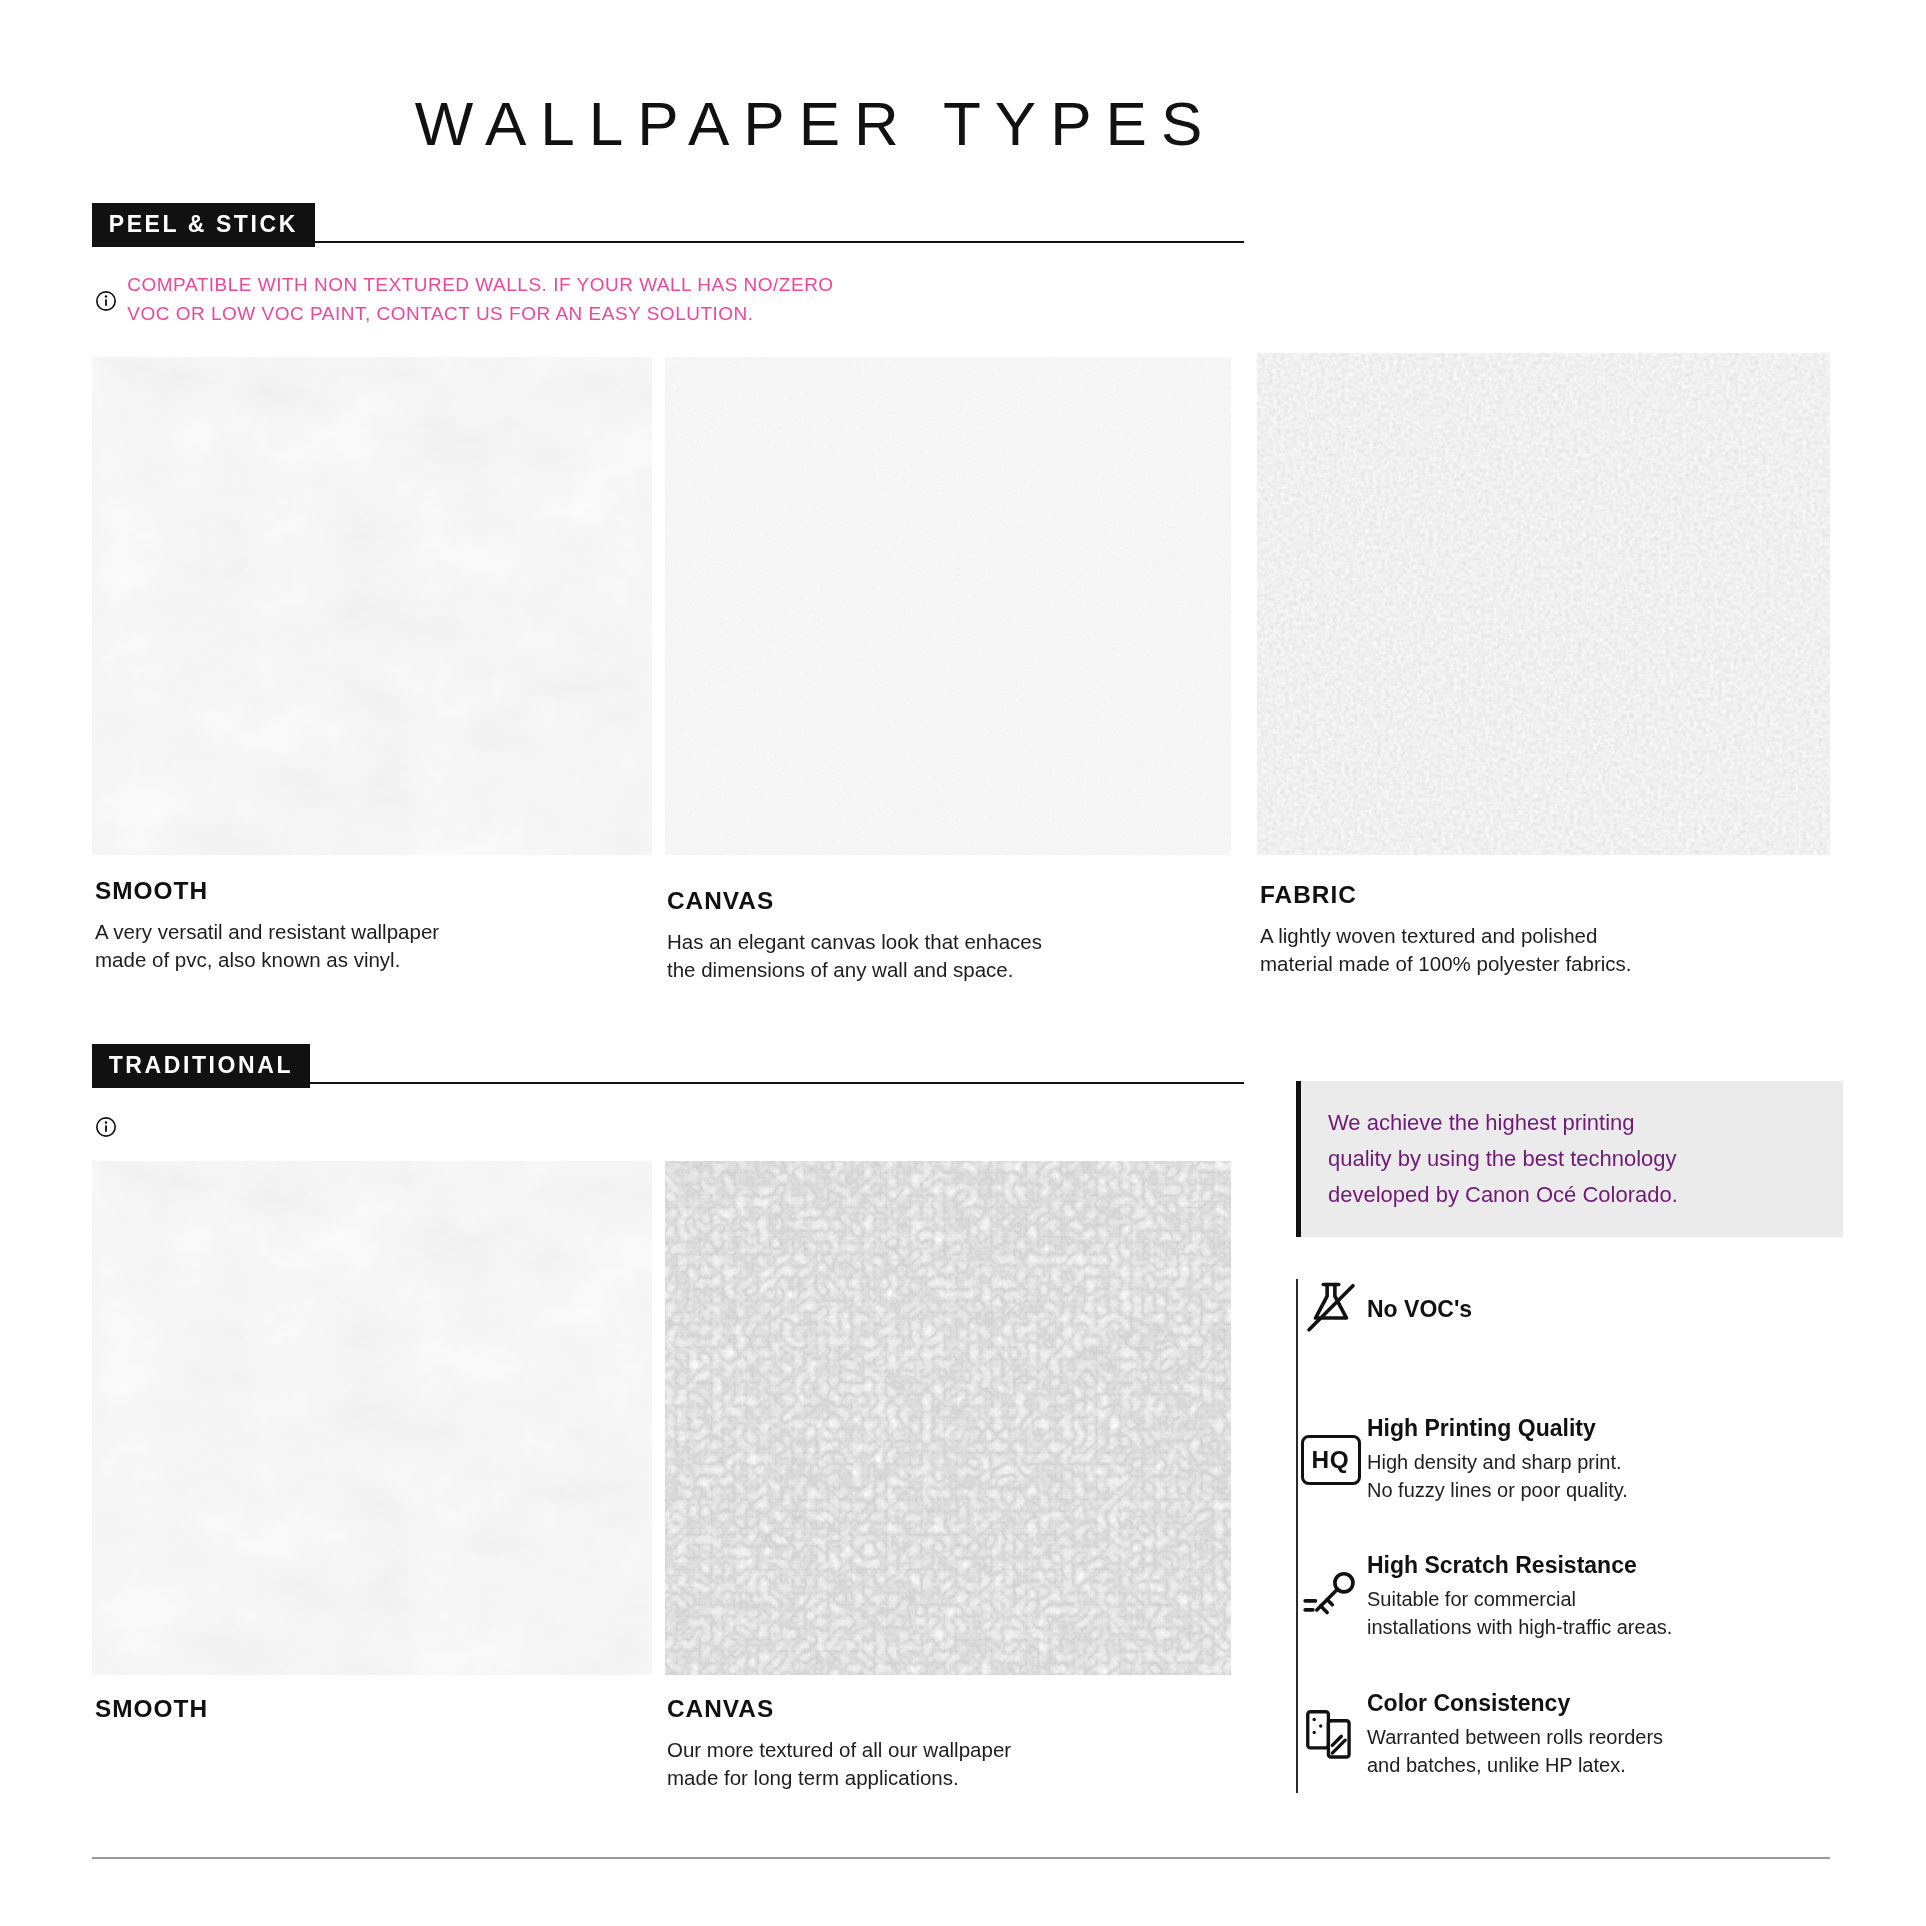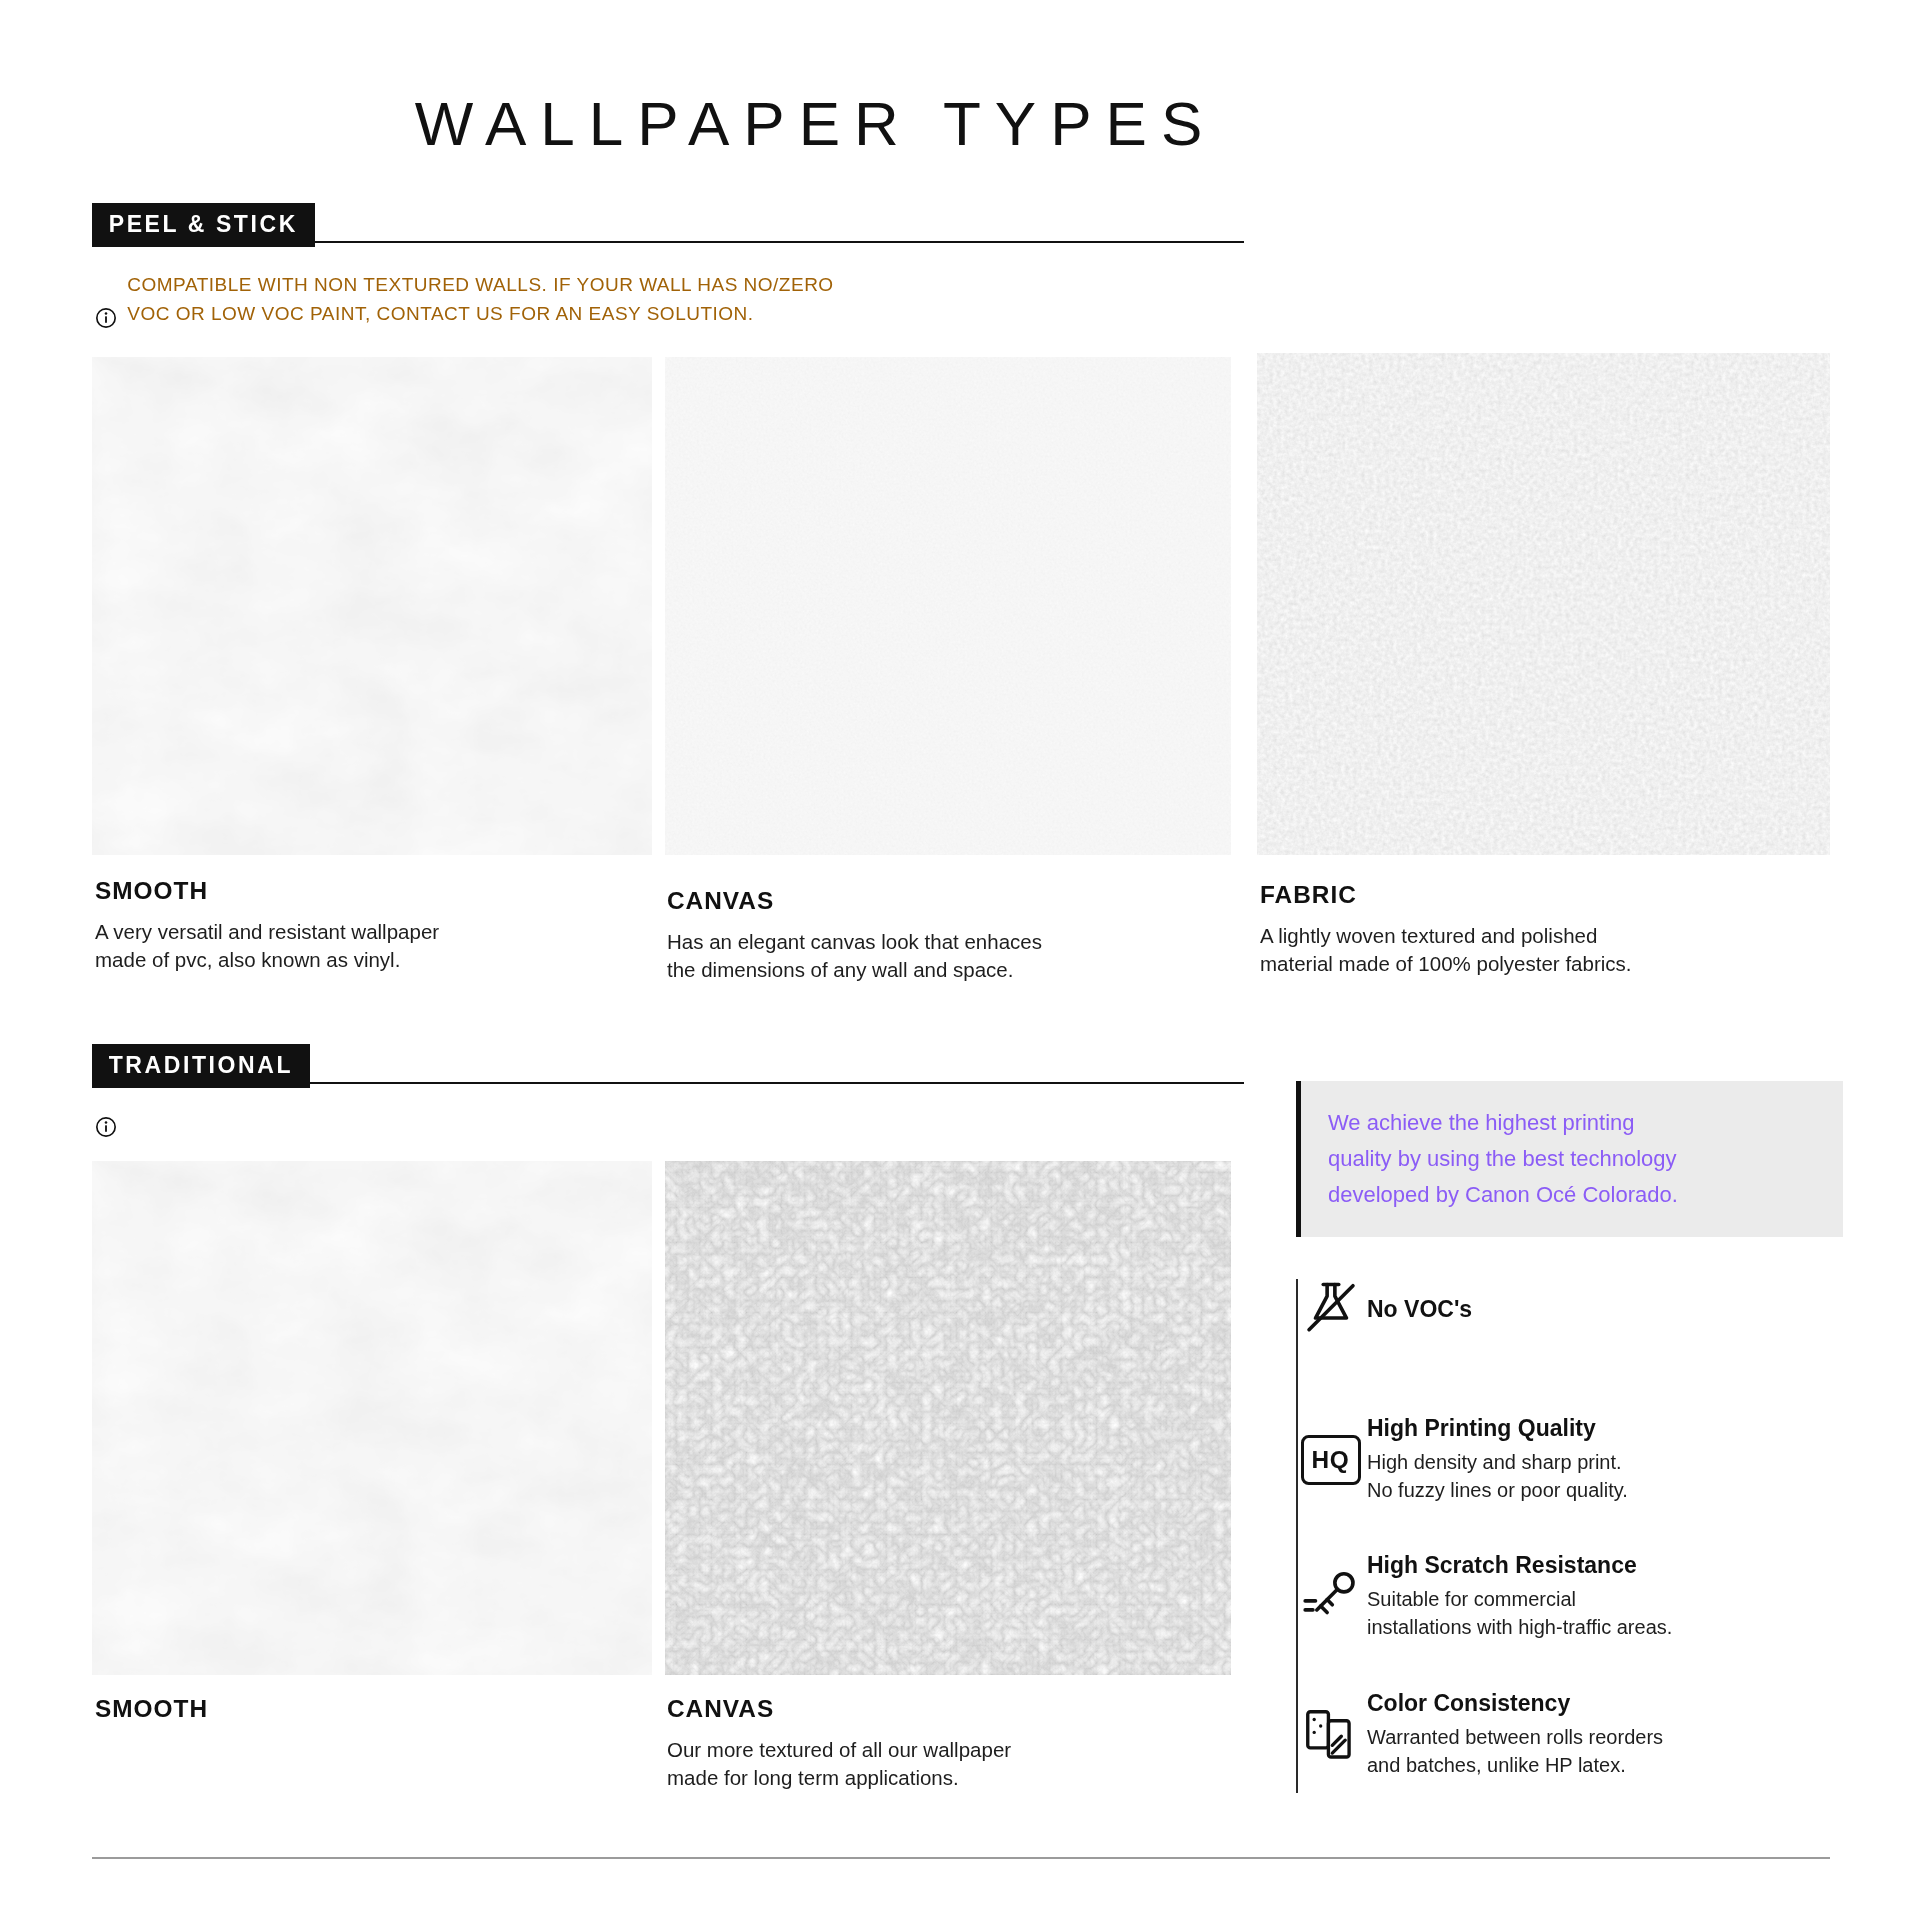--- a/index.html
+++ b/index.html
@@ -6,37 +6,37 @@
   body{width:1926px;height:1926px;position:relative;overflow:hidden;
        font-family:"Liberation Sans",sans-serif;color:#1a1a1a}
 
   .title{position:absolute;top:72px;left:0;width:1599px;margin:16px;text-align:center;
          font-size:62px;font-weight:500;letter-spacing:14px;color:#111}
 
   .section-label{position:absolute;left:92px;background:#111;color:#fff;
                  font-size:23px;font-weight:700;letter-spacing:2.6px;padding:7.7px 16.7px 9px}
   .rule{position:absolute;background:#111;height:1.9px}
 
-  .note{position:absolute;display:flex;gap:10.3px;align-items:flex-end;
-        font-size:19px;letter-spacing:0.5px;line-height:1.55;color:#a16207}
+  .note{position:absolute;display:flex;gap:10.3px;align-items:center;
+        font-size:19px;letter-spacing:0.5px;line-height:1.55;color:#ec4899}
   .info-badge{flex:0 0 22px;margin-top:3.9px}
   .info-badge svg{width:22px;height:22px;display:block}
 
   .preline{white-space:pre-line}
 
   .swatch{position:absolute;background:#f4f4f4;box-shadow:inset 0 0 51px rgba(0,0,0,.06)}
   .swatch svg{display:block;width:100%;height:100%}
 
   .type-block{position:absolute}
   .type-name{font-size:24.4px;font-weight:700;letter-spacing:1px;color:#111}
   .type-desc{margin-top:13px;font-size:20.5px;line-height:1.38;color:#1e1e1e}
 
   .quality-box{position:absolute;left:1296px;top:1081px;width:547px;box-sizing:border-box;
                background:#ebebeb;border-left:5.8px solid #111;padding:24.4px 27px;
-               font-size:22px;line-height:1.62;color:#8b5cf6}
+               font-size:22px;line-height:1.62;color:#701a75}
 
   .features-line{position:absolute;left:1296px;top:1279px;width:1.9px;height:514px;background:#2a2a2a}
 
   .feature{position:absolute;left:1296px;width:521px;display:flex;gap:2px;align-items:center}
   .feature-icon{flex:0 0 69px;display:flex;justify-content:center;align-items:flex-start}
   .feature-icon svg{width:62px;height:62px;display:block}
   .feature-title{font-size:23px;font-weight:700;color:#111}
   .feature-desc{margin-top:5.8px;font-size:20px;line-height:1.42;color:#1e1e1e}
 
   .hq-box{width:54px;height:44px;border:3.9px solid #111;border-radius:7.7px;

